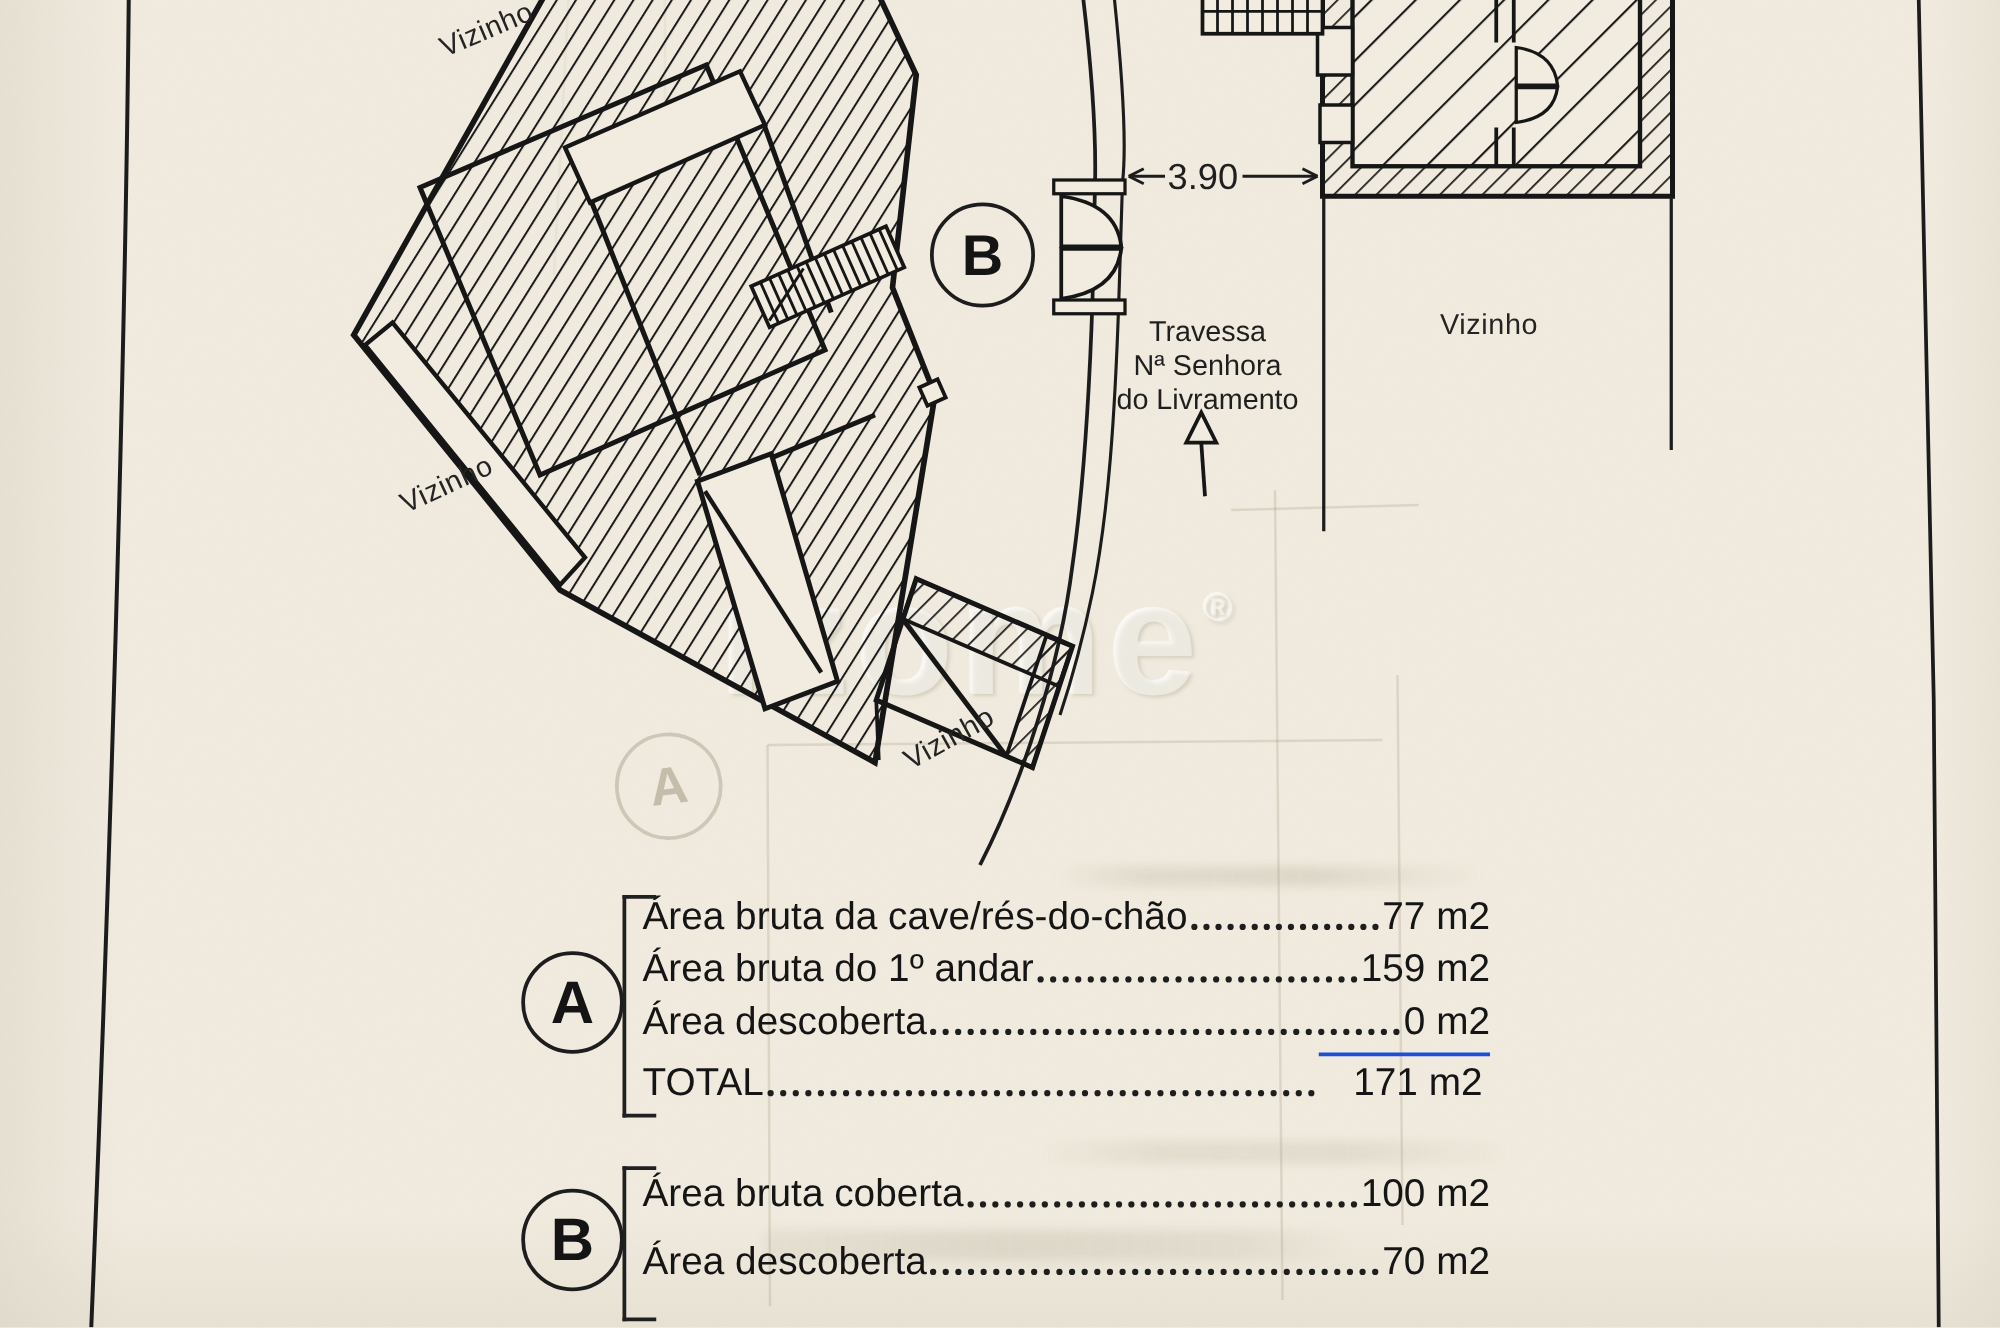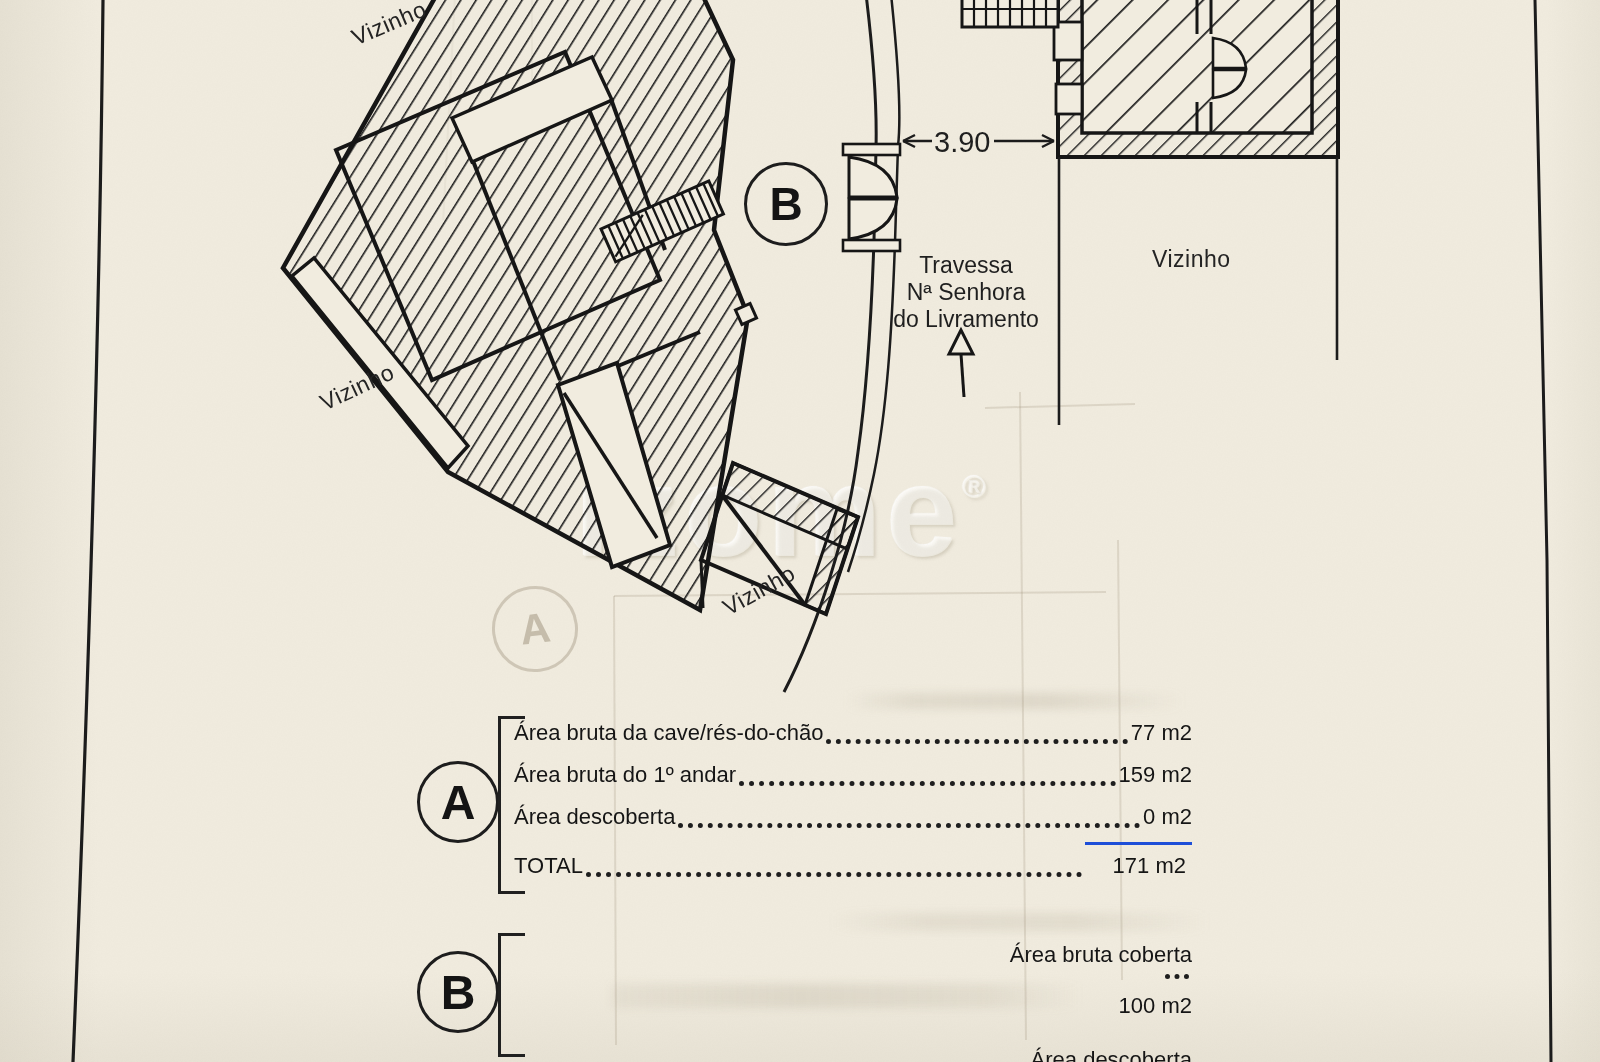--- a/index.html
+++ b/index.html
@@ -27,27 +27,27 @@
   
   .marker{border:3px solid #1d1d1d;border-radius:50%;
     display:flex;align-items:center;justify-content:center;
     font-weight:600;color:#141414;background:transparent;}
   .marker-ghost{border:3px solid rgba(158,146,122,.40);color:rgba(150,138,114,.48);
     font-weight:600;border-radius:50%;display:flex;align-items:center;justify-content:center;
     transform:rotate(-7deg);}
   
   .bracket{border-left:3px solid #202020;border-top:3px solid #202020;border-bottom:3px solid #202020;width:24px;}
   .rows{width:678px;}
-  .row{display:flex;align-items:flex-end;font-size:22px;line-height:38px;margin-bottom:4px;color:#151515;}
+  .row{display:flex;align-items:flex-end;font-size:31px;line-height:38px;margin-bottom:4px;color:#151515;}
   .row .label{white-space:nowrap;}
   .row .dots{flex:1;border-bottom:5px dotted #1e1e1e;margin:0 3px 8px 3px;min-width:24px;}
   .row .value{white-space:nowrap;}
   .row.total-row{margin-top:6px;justify-content:flex-end;}
   .row.total-row .value{border-top:3px solid #1d4ed8;padding:2px 6px 0 28px;}
-  .rows-b .row{margin-bottom:16px;flex-direction:column;}
+  .rows-b .row{margin-bottom:16px;}
   
   .watermark{
     font-size:128px;font-weight:bold;letter-spacing:5px;
     color:rgba(250,248,241,.60);
     text-shadow:2px 2px 3px rgba(193,186,168,.55), -1px -1px 1px rgba(255,255,255,.9);
     white-space:nowrap;
   }
   .watermark .reg{font-size:32px;vertical-align:58px;letter-spacing:0;}
 </style>
 </head>

